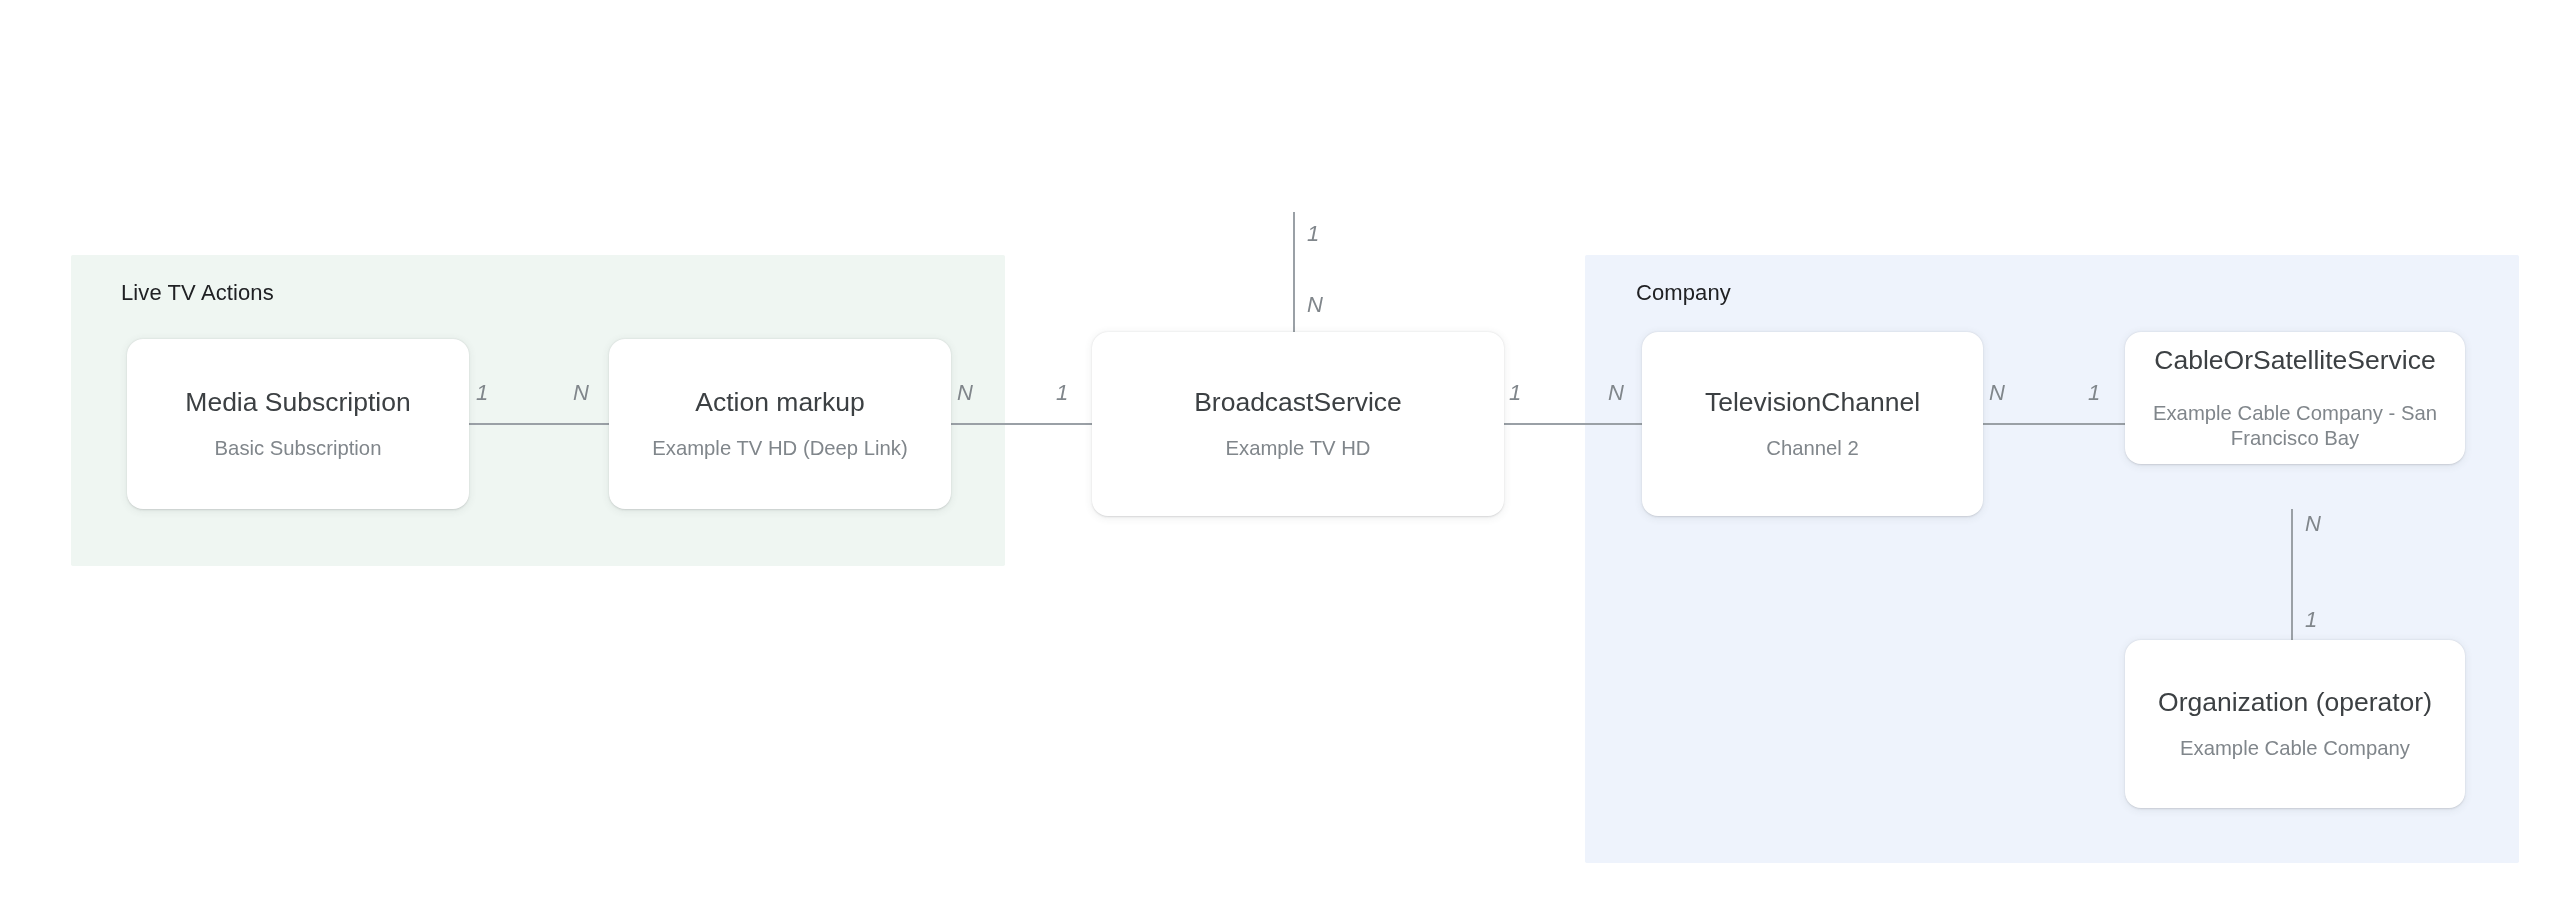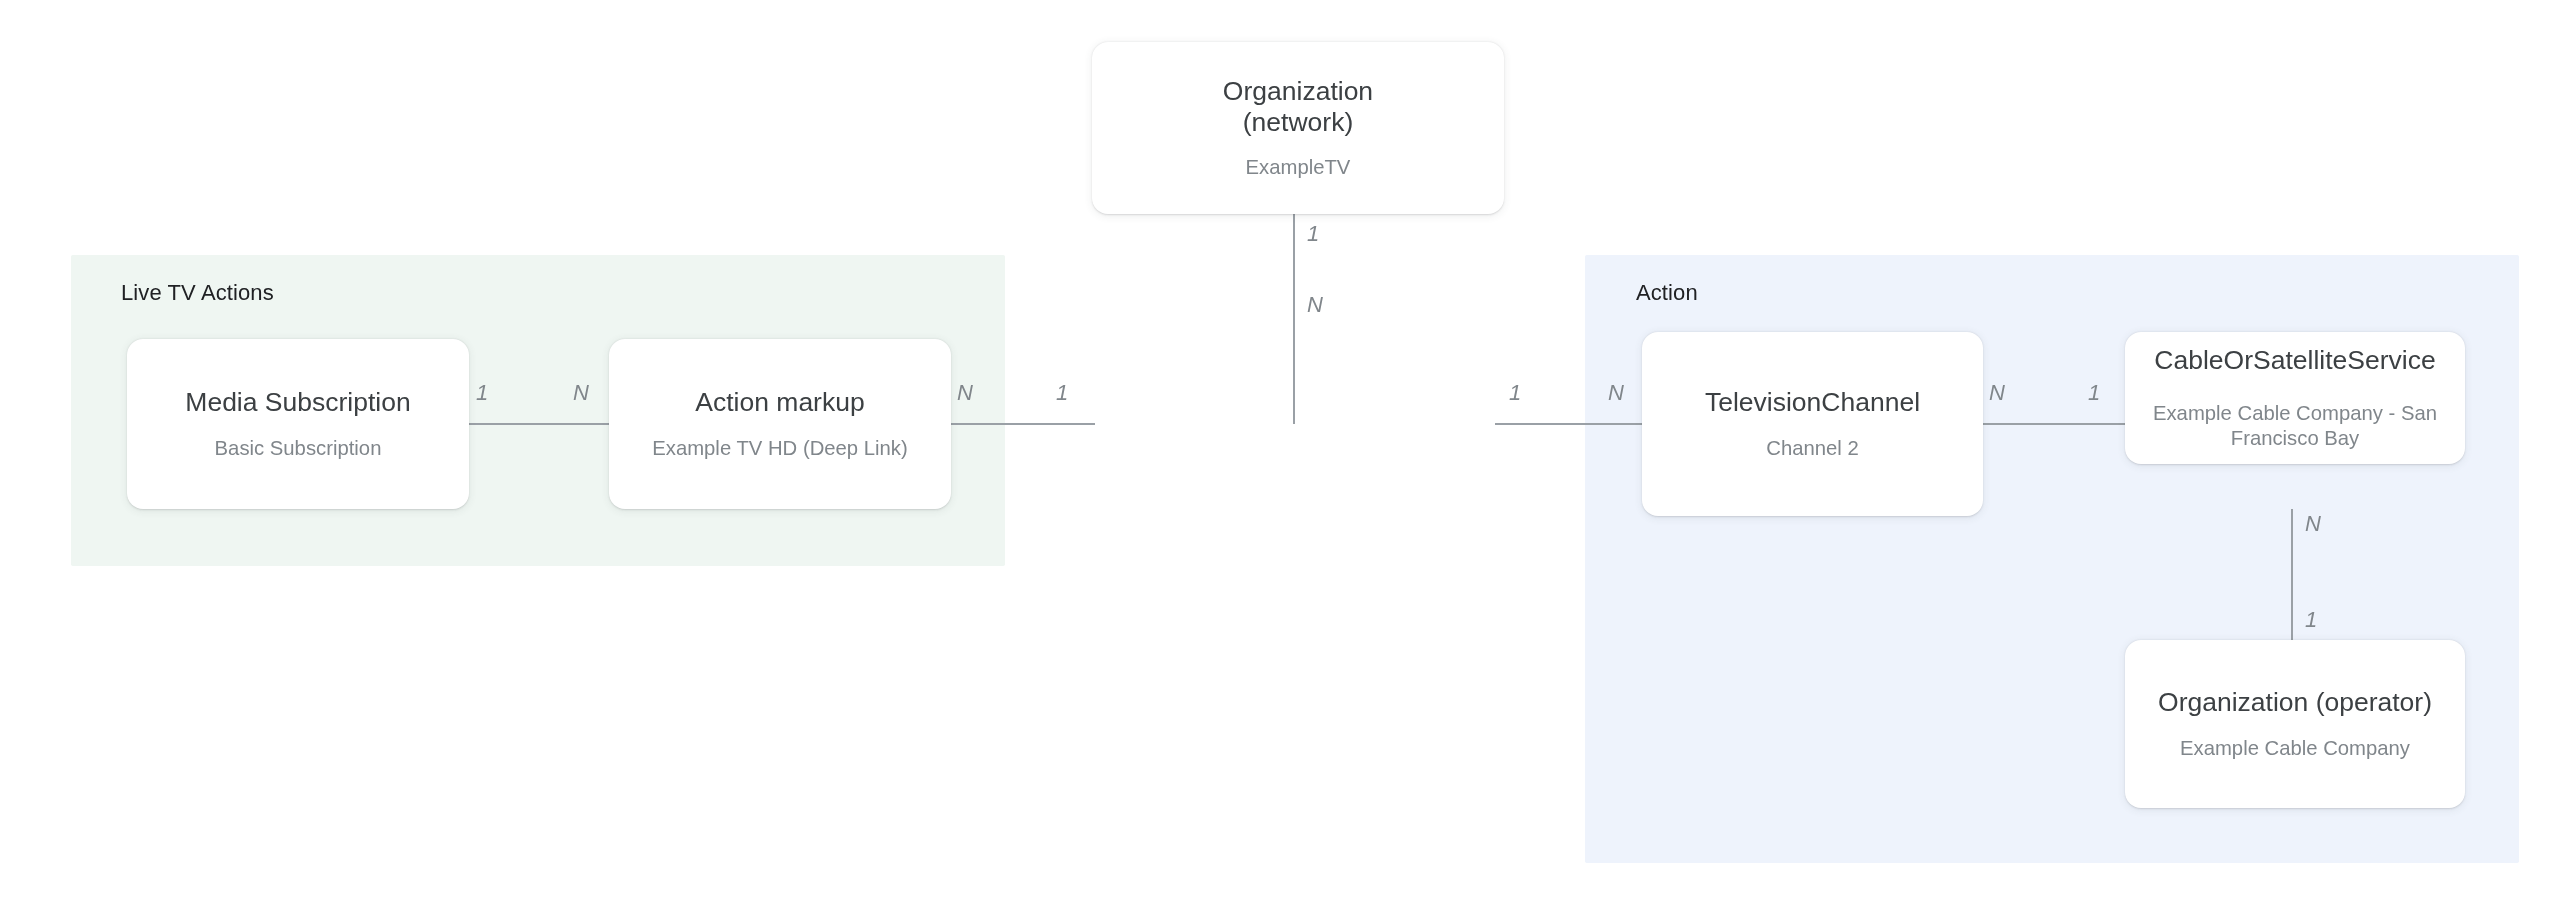--- a/index.html
+++ b/index.html
@@ -44,21 +44,21 @@
 </style>
 </head>
 <body>
 
 <div id="canvas">
 
   <div class="panel" style="left:71px;top:255px;width:934px;height:311px;background:#eff6f2;"></div>
   <div class="panel-title" style="left:121px;top:280px;">Live TV Actions</div>
 
   <div class="panel" style="left:1585px;top:255px;width:934px;height:608px;background:#eef3fc;"></div>
-  <div class="panel-title" style="left:1636px;top:280px;">Action</div>
+  <div class="panel-title" style="left:1636px;top:280px;">Company</div>
 
   <div class="edge-v" style="left:1293px;top:212px;height:212px;"></div>
   <div class="card-label" style="left:1307px;top:221px;">1</div>
   <div class="card-label" style="left:1307px;top:292px;">N</div>
 
   <div class="edge-h" style="left:464px;top:423px;width:145px;"></div>
   <div class="card-label" style="left:476px;top:380px;">1</div>
   <div class="card-label" style="left:573px;top:380px;">N</div>
 
   <div class="edge-h" style="left:939px;top:423px;width:156px;"></div>
@@ -70,36 +70,35 @@
   <div class="card-label" style="left:1608px;top:380px;">N</div>
 
   <div class="edge-h" style="left:1974px;top:423px;width:156px;"></div>
   <div class="card-label" style="left:1989px;top:380px;">N</div>
   <div class="card-label" style="left:2088px;top:380px;">1</div>
 
   <div class="edge-v" style="left:2291px;top:509px;height:134px;"></div>
   <div class="card-label" style="left:2305px;top:511px;">N</div>
   <div class="card-label" style="left:2305px;top:607px;">1</div>
 
-  <div class="card" style="left:1092px;top:42px;width:412px;height:172px;">
-    <div class="card-title">Organization</div>
-    <div class="card-title">(network)</div>
-    <div class="card-sub tight">ExampleTV</div>
-  </div>
 
   <div class="card" style="left:609px;top:339px;width:342px;height:170px;">
     <div class="card-title">Action markup</div>
     <div class="card-sub">Example TV HD (Deep Link)</div>
   </div>
 
   <div class="card" style="left:127px;top:339px;width:342px;height:170px;">
     <div class="card-title">Media Subscription</div>
     <div class="card-sub">Basic Subscription</div>
   </div>
 
+  <div class="card" style="left:1092px;top:332px;width:412px;height:184px;">
+    <div class="card-title">BroadcastService</div>
+    <div class="card-sub">Example TV HD</div>
+  </div>
 
   <div class="card" style="left:1642px;top:332px;width:341px;height:184px;">
     <div class="card-title">TelevisionChannel</div>
     <div class="card-sub">Channel 2</div>
   </div>
 
   <div class="card" style="left:2125px;top:332px;width:340px;height:132px;">
     <div class="card-title">CableOrSatelliteService</div>
     <div class="card-sub wrap" style="white-space:normal;margin-top:25px;">Example Cable Company - San Francisco Bay</div>
   </div>

